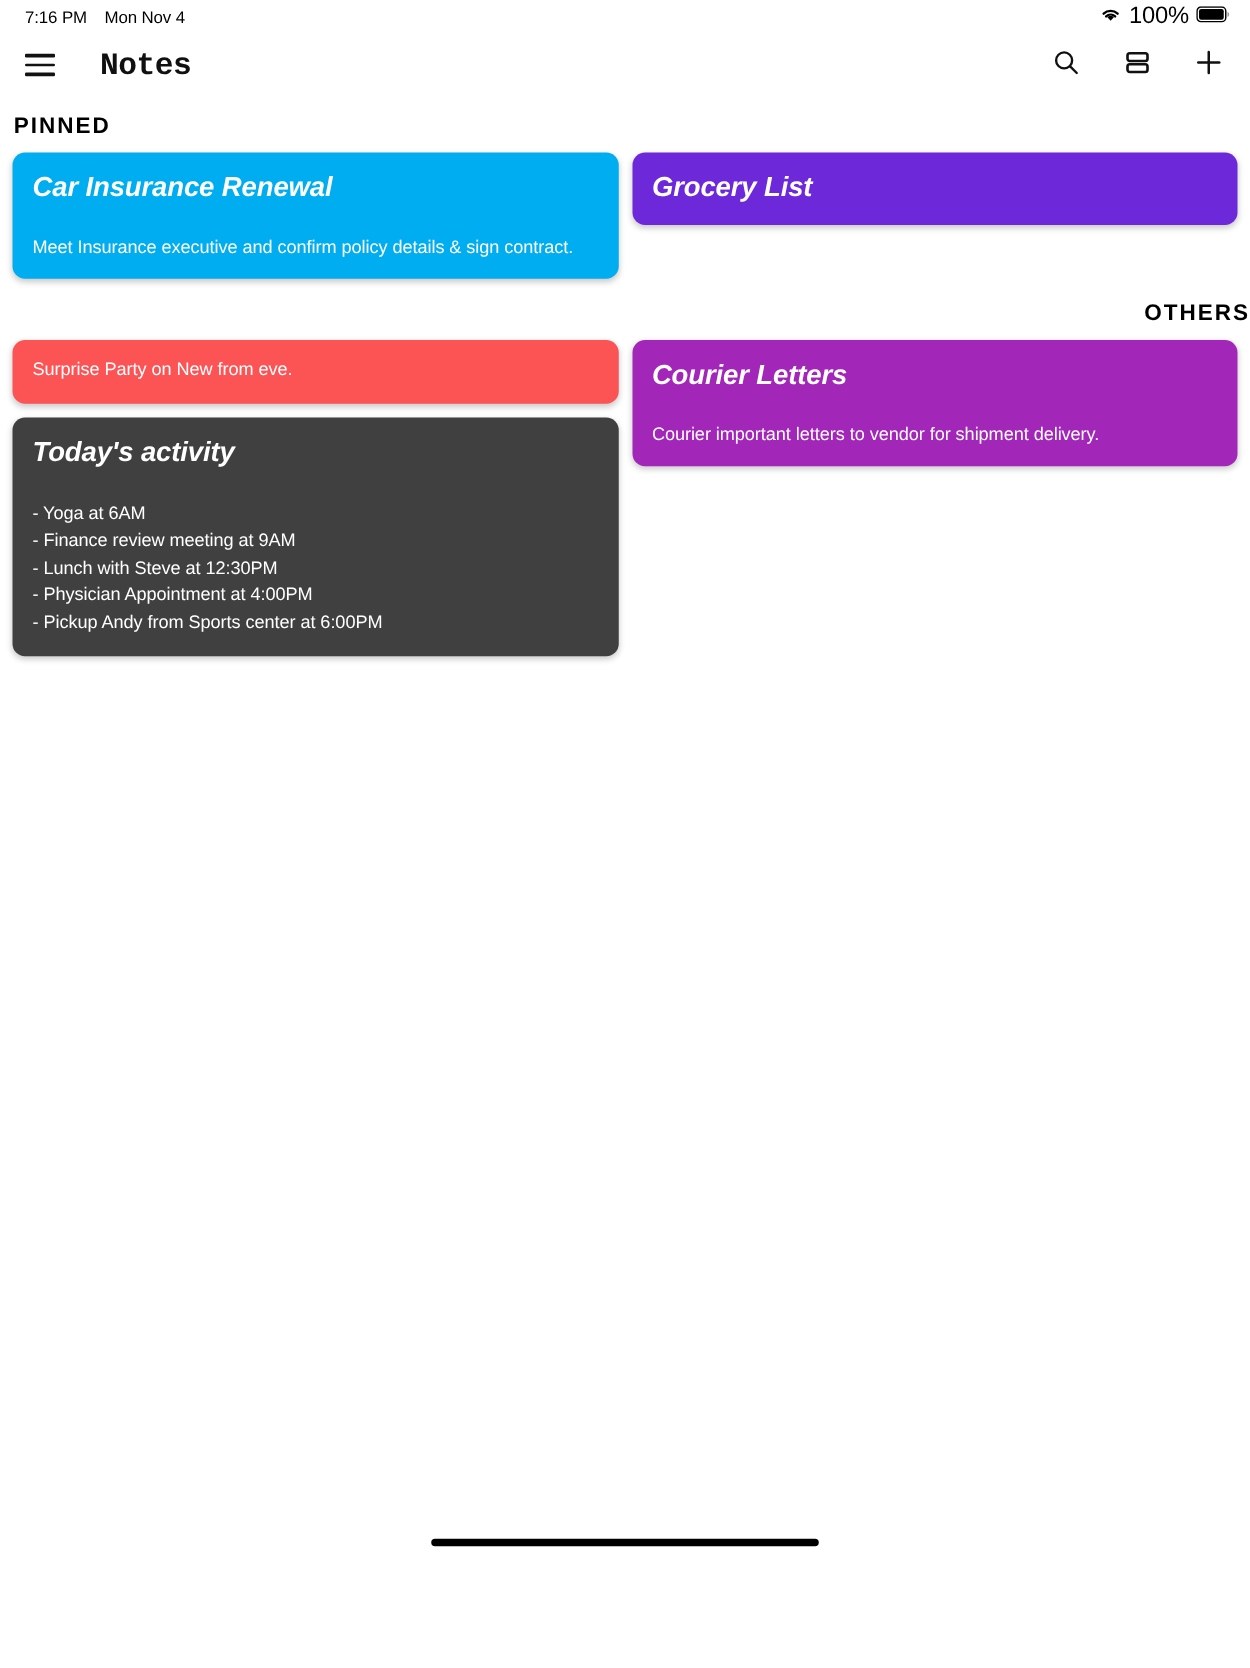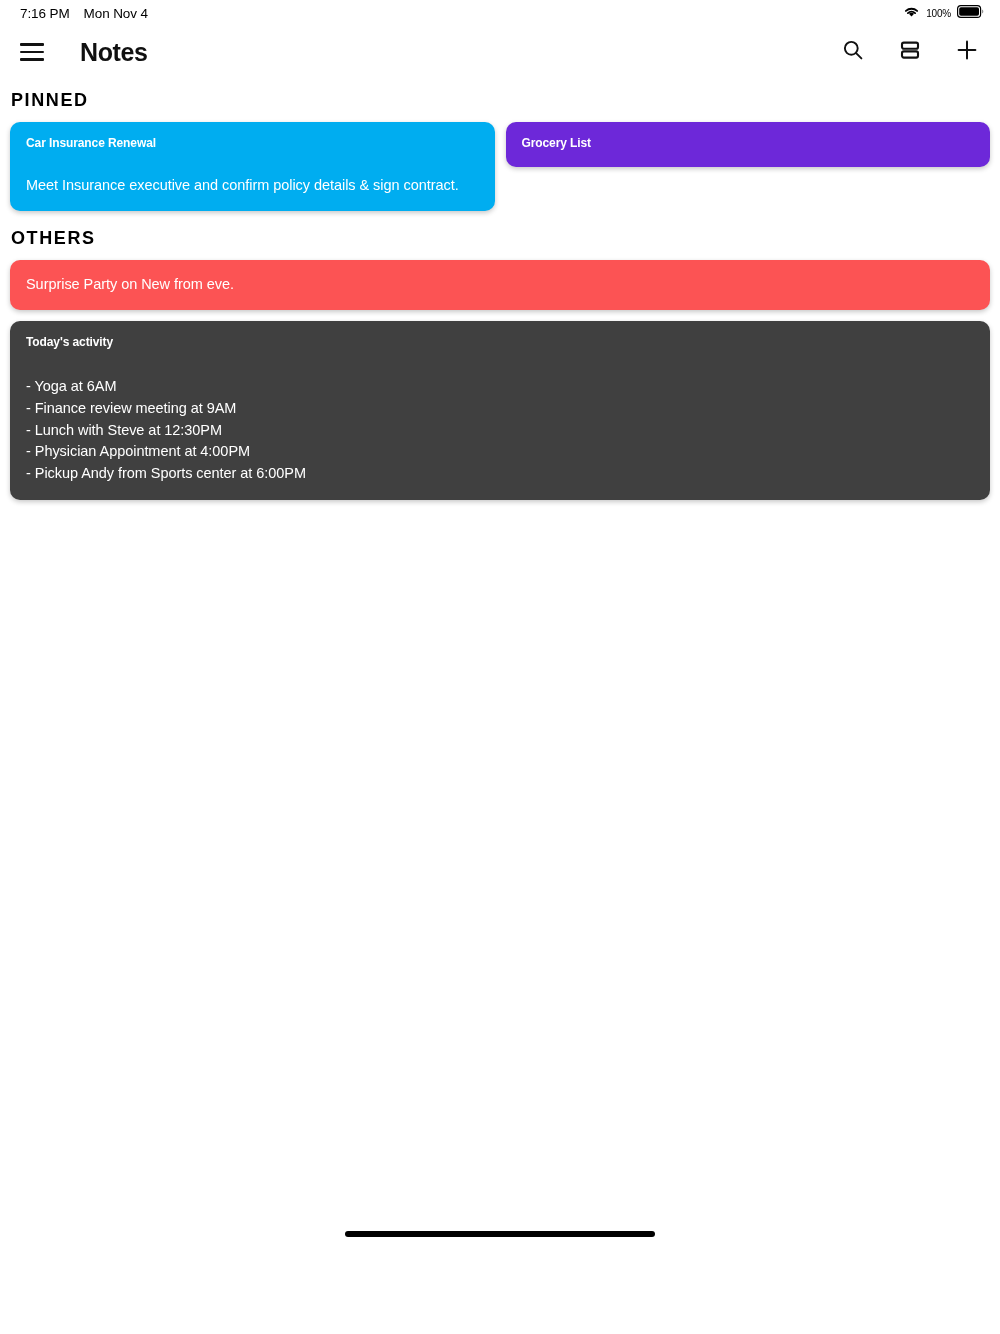--- a/index.html
+++ b/index.html
@@ -32,36 +32,36 @@
     padding: 0 16px 0 20px;
     font-size: 13.5px;
     color: #000;
     font-weight: 500;
   }
   .sb-left { display: flex; align-items: center; gap: 14px; }
   .sb-spacer { flex: 1; }
   .sb-right { display: flex; align-items: center; gap: 6px; }
   .sb-time { font-weight: 500; letter-spacing: -0.1px; }
   .sb-date { font-weight: 500; letter-spacing: -0.1px; }
-  .sb-batt-pct { font-weight: 500; font-size: 10px; letter-spacing: -0.2px; }
+  .sb-batt-pct { font-weight: 500; font-size: 19px; letter-spacing: -0.2px; }
 
   .wifi-icon { display: block; }
   .battery-icon { display: block; }
 
   
   .navbar {
     position: absolute;
     top: 26px; left: 0;
     width: 1000px;
     height: 52px;
     display: flex;
     align-items: center;
     padding: 0 18px 0 14px;
   }
-  .nav-left { display: flex; align-items: center; }
+  .nav-left { display: flex; align-items: center; font-family: Liberation Mono, monospace; }
   .hamburger {
     width: 36px; height: 36px;
     display: flex; flex-direction: column;
     justify-content: center; align-items: center;
     gap: 5px;
     cursor: pointer;
   }
   .hamburger span {
     display: block;
     width: 24px; height: 2.4px;
@@ -90,44 +90,45 @@
     width: 1000px;
   }
   .section-label {
     font-size: 18px;
     font-weight: bold;
     color: #000000;
     letter-spacing: 1.6px;
     padding-left: 11px;
   }
   #pinned-label { margin-top: 12px; }
-  #others-label { margin-top: 17px; }
+  #others-label { margin-top: 17px; text-align: right; }
 
   .columns {
     display: flex;
     width: 1000px;
     padding: 0 10px;
     gap: 11px;
     align-items: flex-start;
     margin-top: 11px;
   }
   .column { flex: 1 1 0; display: flex; flex-direction: column; gap: 11px; min-width: 0; }
 
   .note-card {
     border-radius: 10px;
     padding: 14px 16px 16px 16px;
     color: #ffffff;
     box-shadow: 0 2px 5px rgba(0,0,0,0.22);
     cursor: pointer;
   }
   .note-title {
-    font-size: 12px;
+    font-size: 22px;
     font-weight: bold;
     letter-spacing: -0.1px;
     line-height: 1.25;
+    font-style: italic;
   }
   .note-body {
     font-size: 14.5px;
     line-height: 1.22;
     letter-spacing: -0.05px;
     white-space: pre-line;
   }
   .note-title + .note-body { margin-top: 26px; }
   .note-card.body-only { padding-top: 16px; padding-bottom: 17px; }
   .note-card.body-only .note-body { font-size: 14.5px; }
@@ -240,19 +241,25 @@
         </div>
         <div class="note-card list" id="card-other-1" style="background: #404040;">
           <div class="note-title">Today's activity</div>
           <div class="note-body">- Yoga at 6AM
 - Finance review meeting at 9AM
 - Lunch with Steve at 12:30PM
 - Physician Appointment at 4:00PM
 - Pickup Andy from Sports center at 6:00PM</div>
         </div>
       </div>
+      <div class="column">
+        <div class="note-card" id="card-other-2" style="background: rgb(162, 38, 184);">
+          <div class="note-title">Courier Letters</div>
+          <div class="note-body">Courier important letters to vendor for shipment delivery.</div>
+        </div>
+      </div>
     </div>
 
   </div>
 
   <div class="home-indicator" style="background: rgb(0, 0, 0);"></div>
 
 </div>
 
 </body></html>

